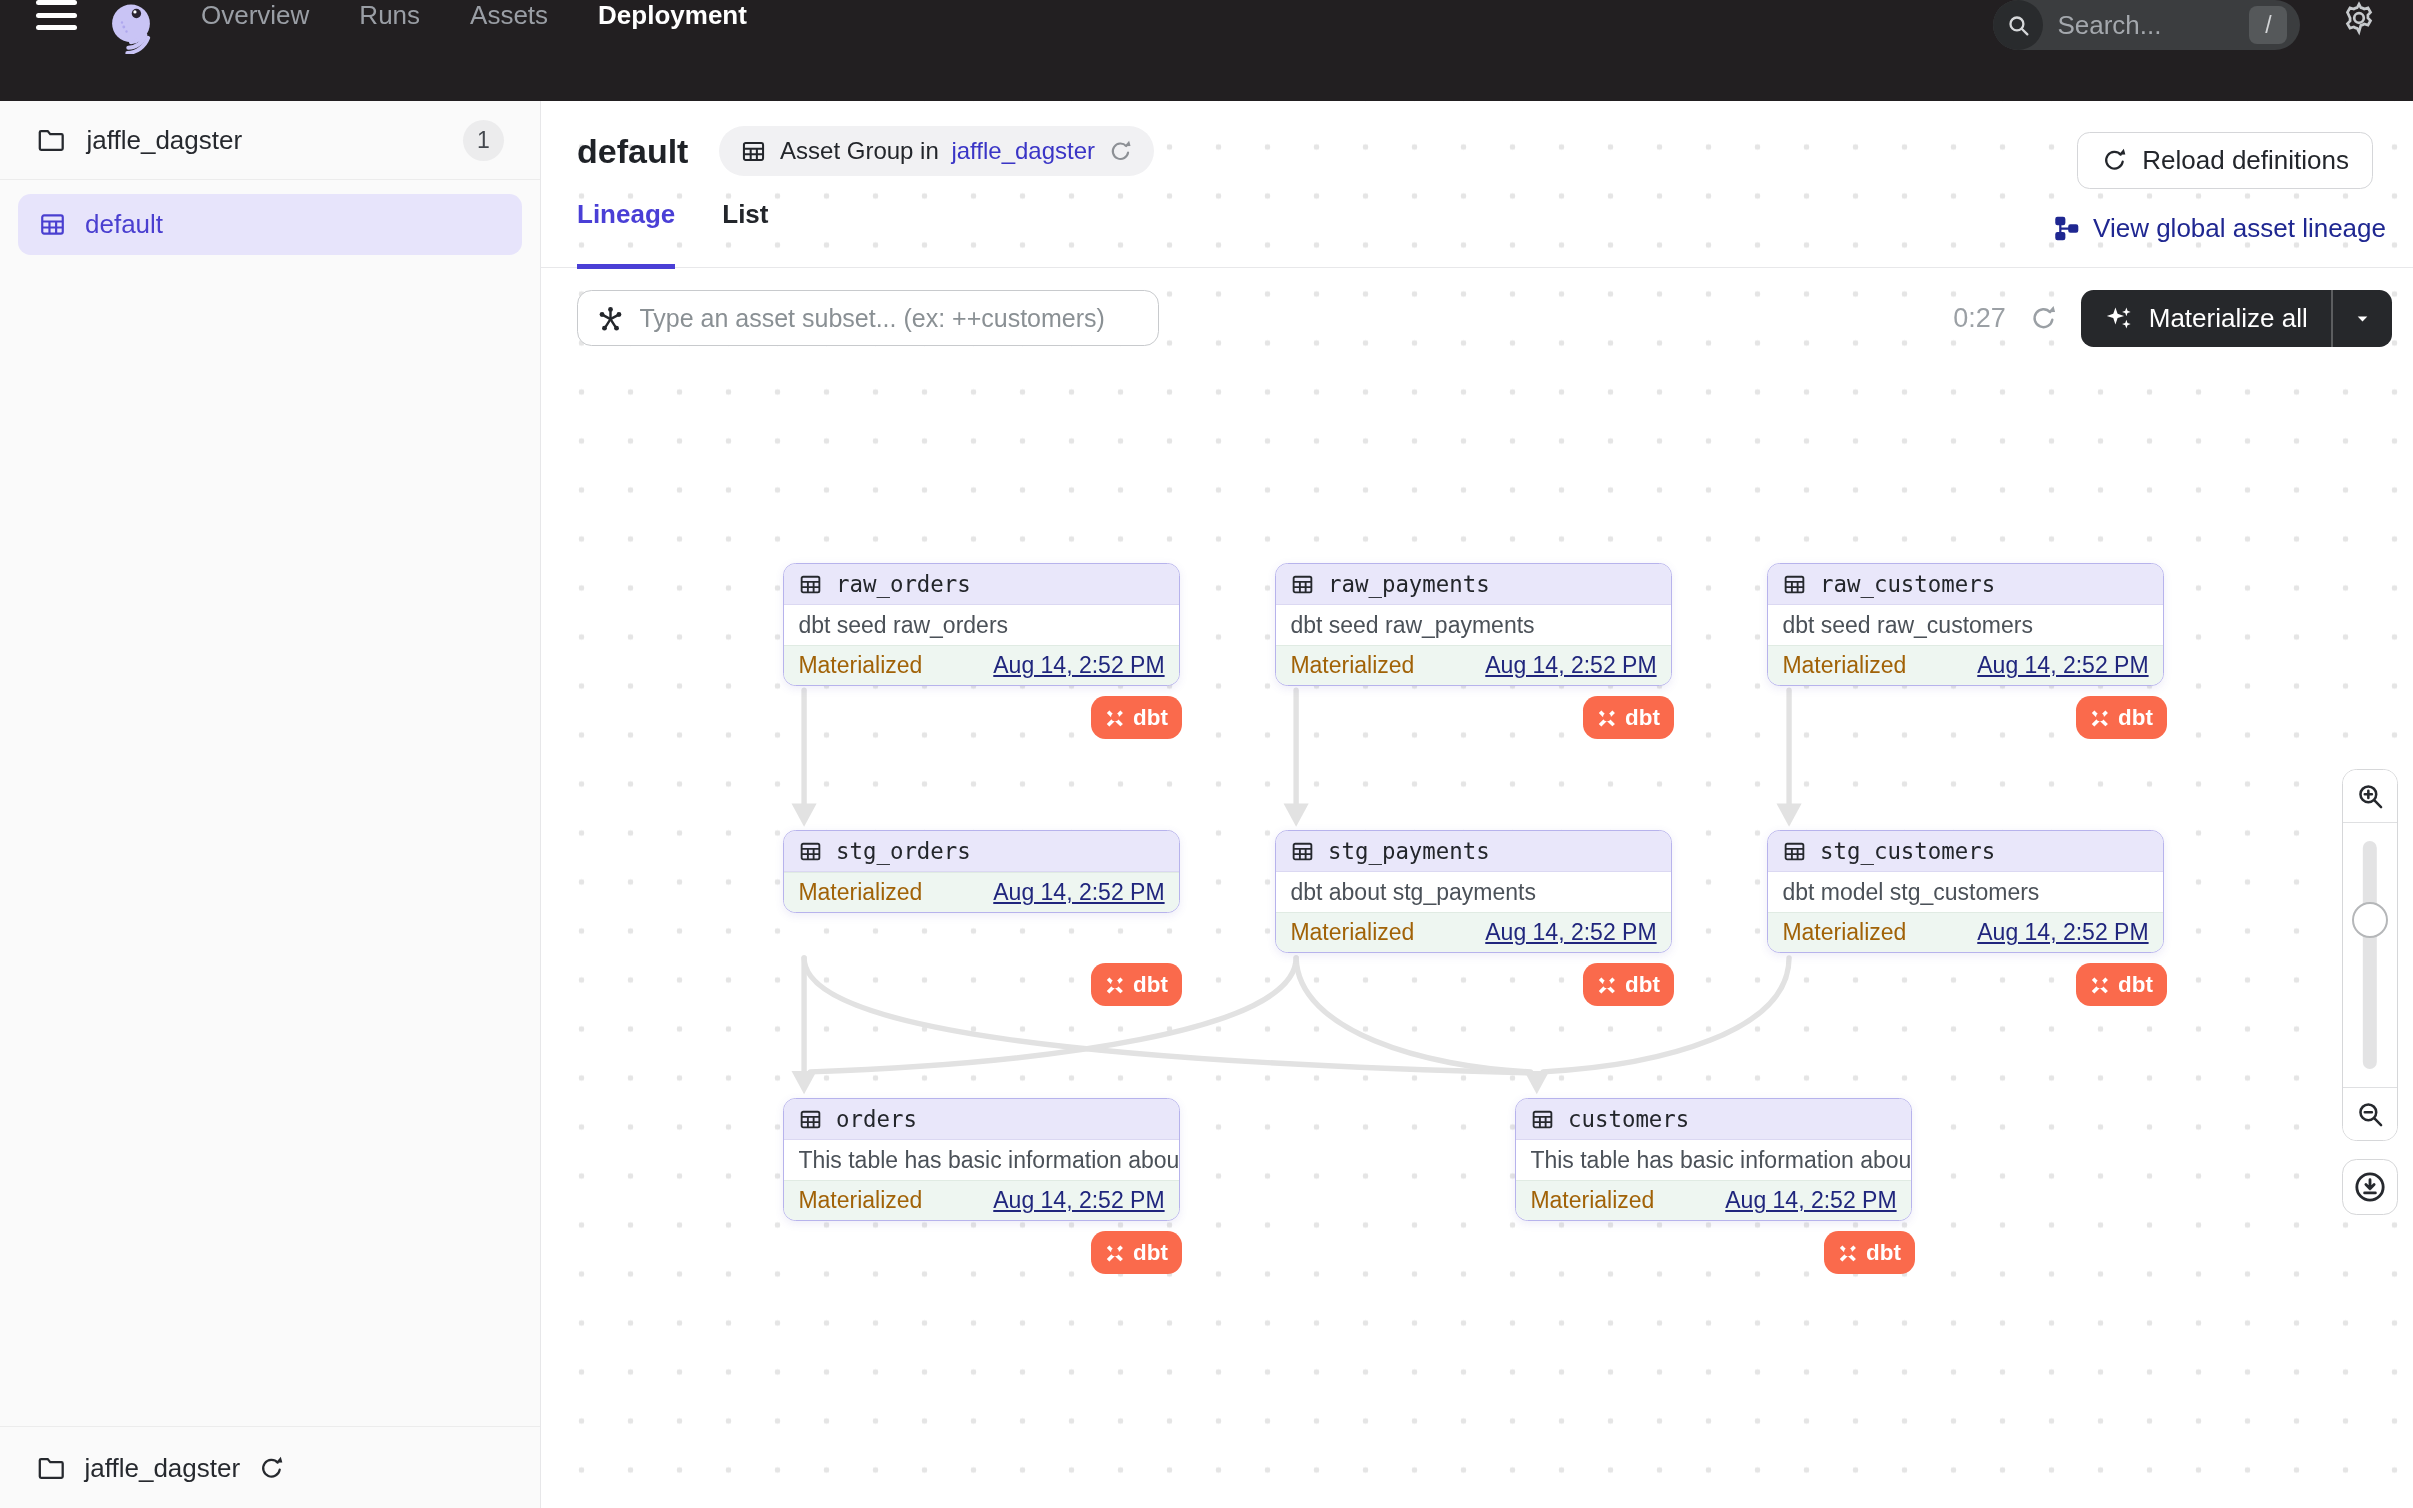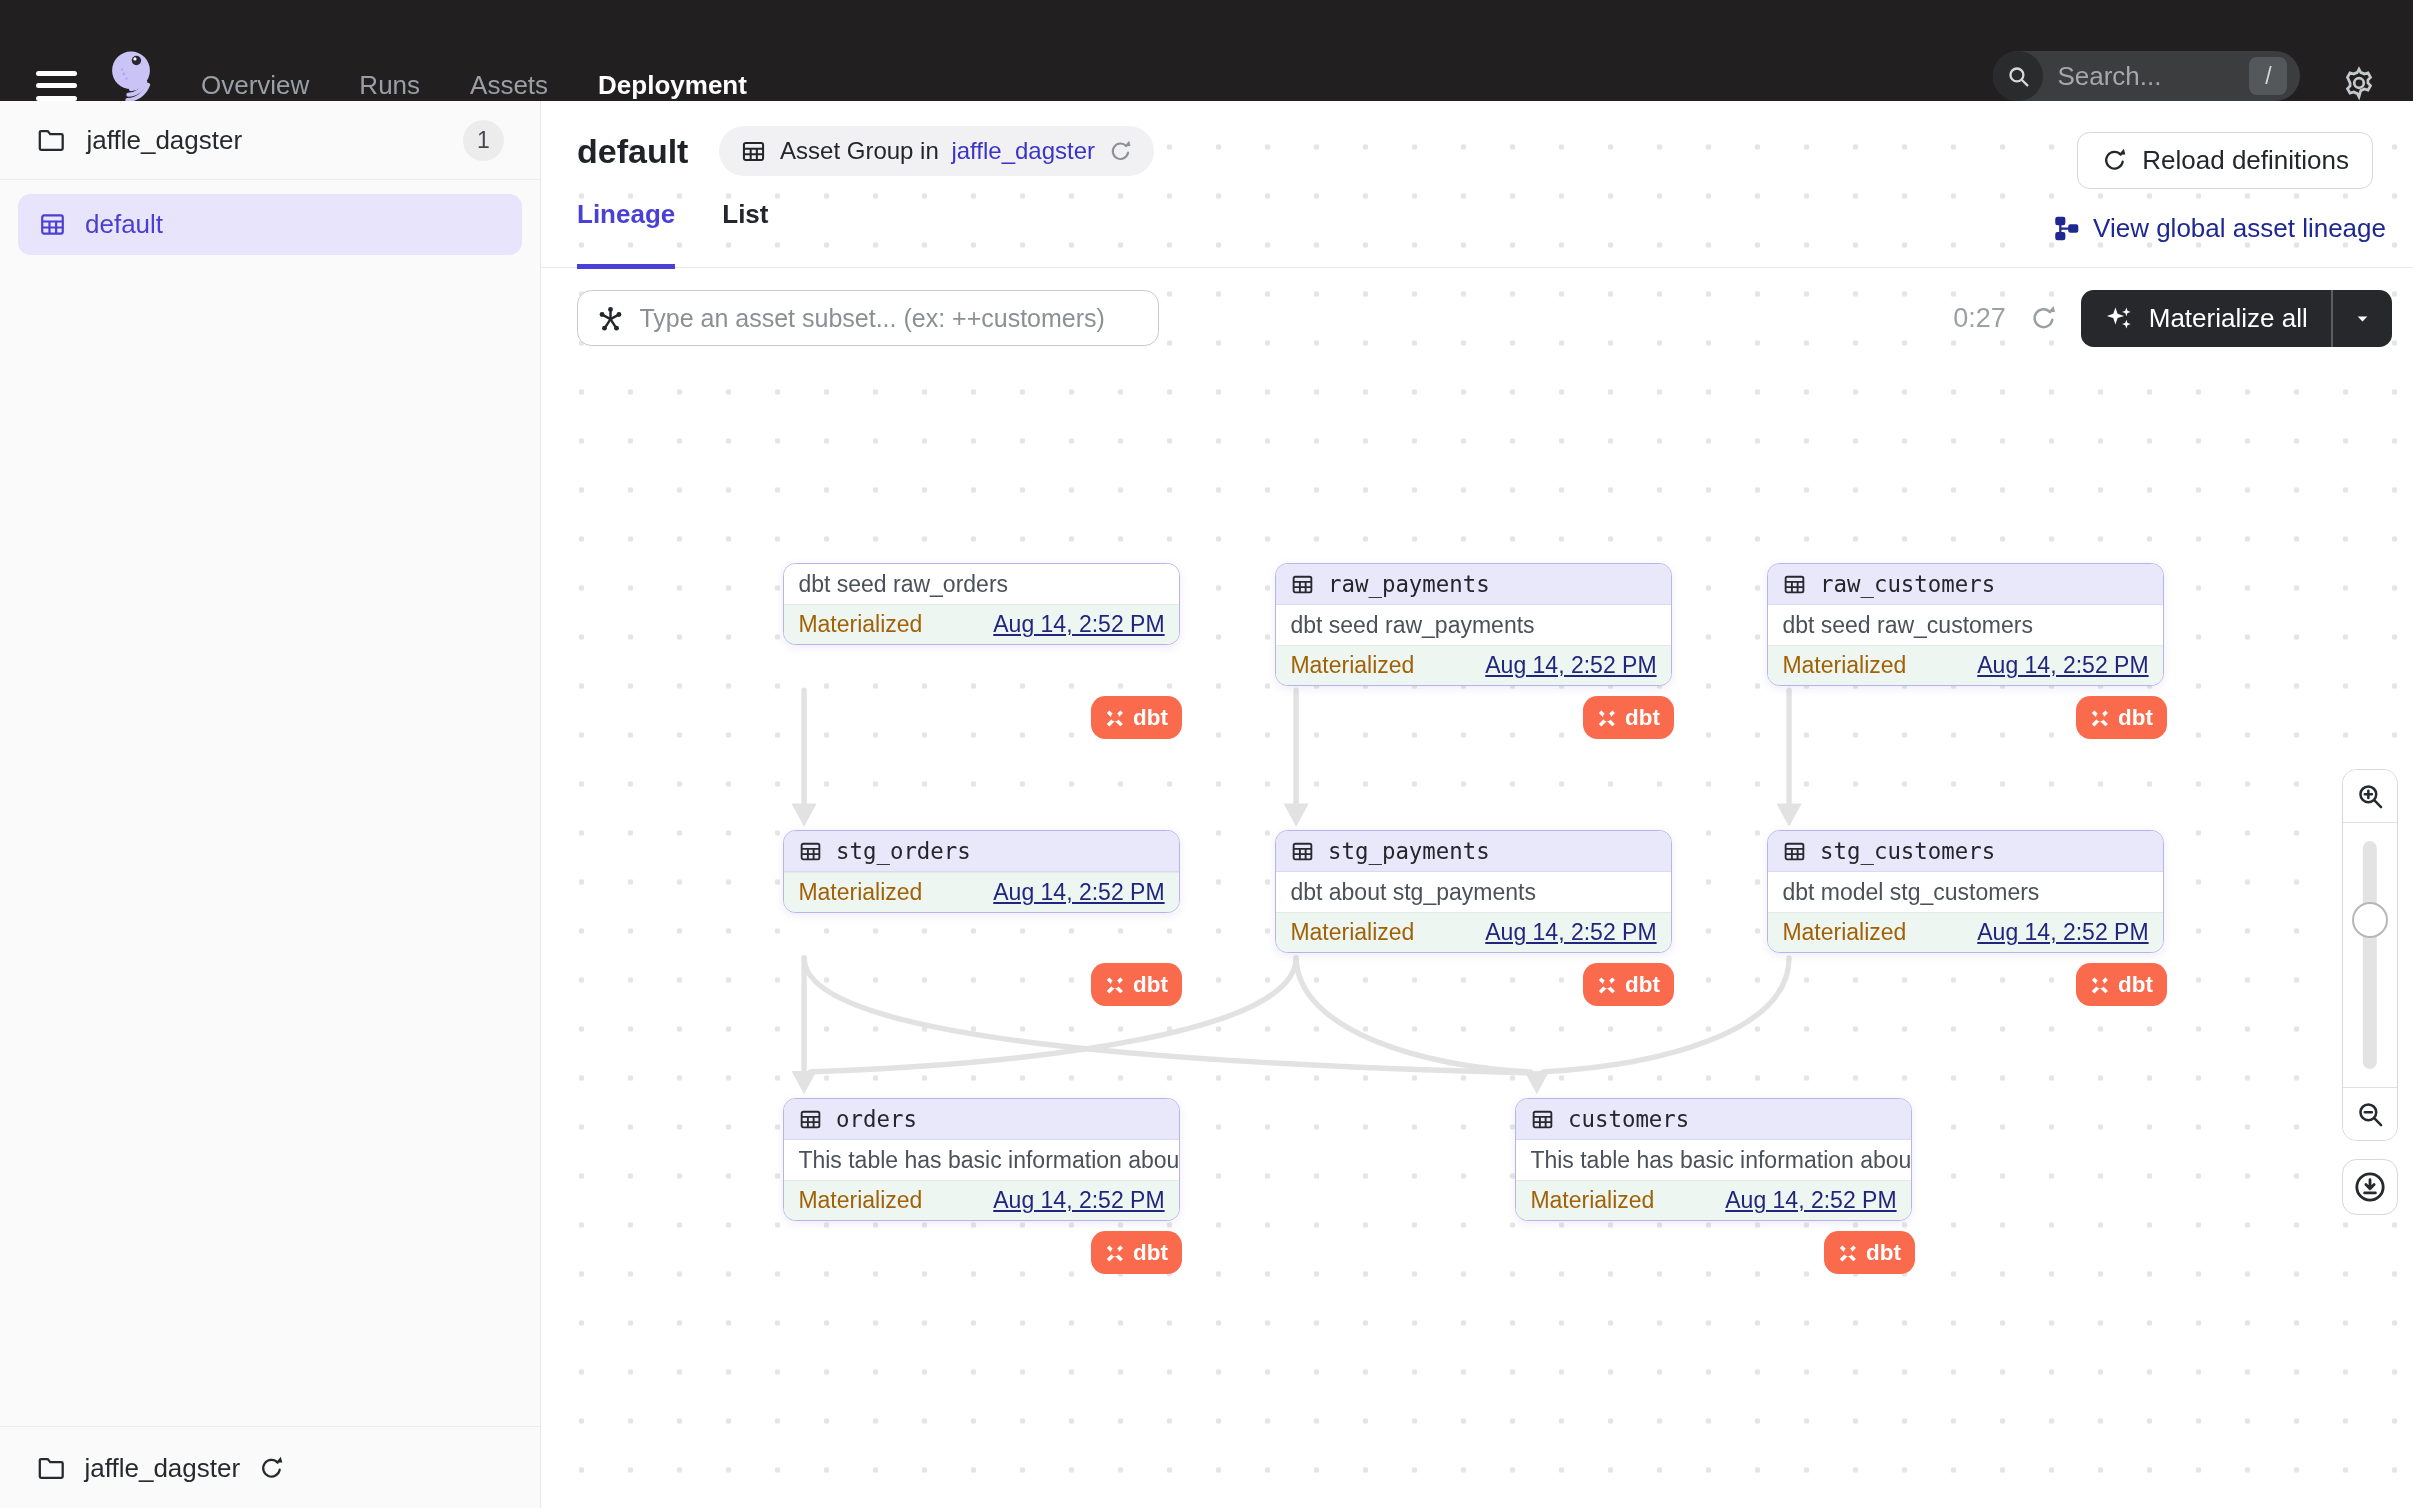--- a/index.html
+++ b/index.html
@@ -1,20 +1,20 @@
 <!DOCTYPE html>
 <html style="font-size:14.4px"><head>
 <meta charset="utf-8">
 <style>
   * { margin:0; padding:0; box-sizing:border-box; }
   html,body { width:2413px; height:1508px; overflow:hidden; background:#fff;
     font-family:"Liberation Sans", sans-serif; }
 
   
-  .topnav { height:101px; background:#221F21; display:flex; align-items:flex-end; padding:0 36px; }
+  .topnav { height:101px; background:#221F21; display:flex; align-items:flex-start; padding:0 36px; }
   .hamburger { width:41px; height:30.5px; display:flex; flex-direction:column; justify-content:space-between; cursor:pointer; }
   .hamburger span { display:block; height:5.4px; border-radius:2.7px; background:#fff; }
   .logo { margin-left:27px; width:54px; height:54px; }
   .nav-items { display:flex; gap:50px; margin-left:43px; }
   .nav-item { font-size:26px; color:#9A9EA5; font-weight:500; cursor:pointer; }
   .nav-item.active { color:#fff; font-weight:700; }
   .tn-spacer { flex:1; }
   .search-pill { width:307px; height:50px; background:#3B3D3F; border-radius:25px; display:flex; align-items:center; overflow:hidden; }
   .search-circle { width:50px; height:50px; border-radius:25px; background:#292B2D; display:flex; align-items:center; justify-content:center; flex:none; }
   .search-ph { flex:1; margin-left:14.4px; font-size:26px; color:#A4A8AD; white-space:nowrap; }
@@ -277,20 +277,27 @@
           <div class="mat-divider"></div>
           <div class="mat-caret">
             <svg width="23" height="23" viewBox="0 0 24 24" fill="currentColor">
               <path d="M7 10l5 5 5-5z"></path>
             </svg>
           </div>
         </div>
       </div>
 
       <div class="node" style="left:242px;top:293px">
+        <div class="node-header">
+          <svg width="25" height="25" viewBox="0 0 24 24" fill="none" stroke="currentColor" stroke-width="1.8">
+              <rect x="3.5" y="4.5" width="17" height="15" rx="1.5"></rect>
+              <path d="M3.5 9.5h17M9.5 9.5V19.5M15 9.5V19.5M3.5 14.5h17"></path>
+            </svg>
+          <span>raw_orders</span>
+        </div>
         <div class="node-desc">dbt seed raw_orders</div>
         <div class="node-status">
           <span class="status-label">Materialized</span>
           <span class="status-time">Aug 14, 2:52 PM</span>
         </div>
       </div>
       <div class="dbt-badge" style="left:550px;top:426px">
         <span class="dbt-x">×</span>
         <span>dbt</span>
       </div>

